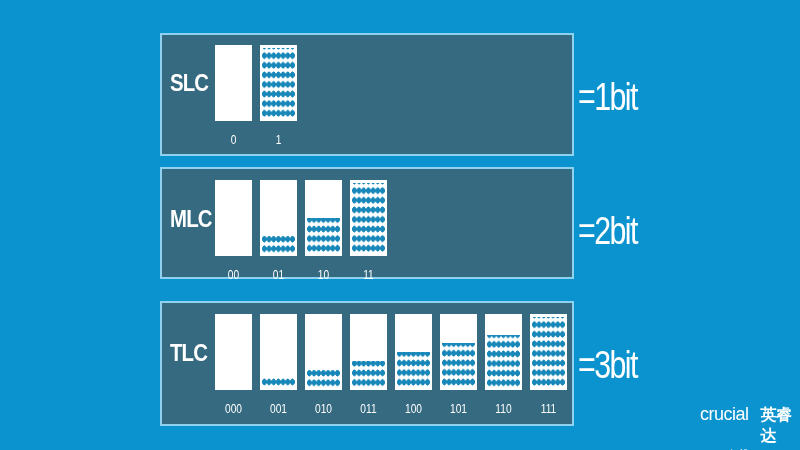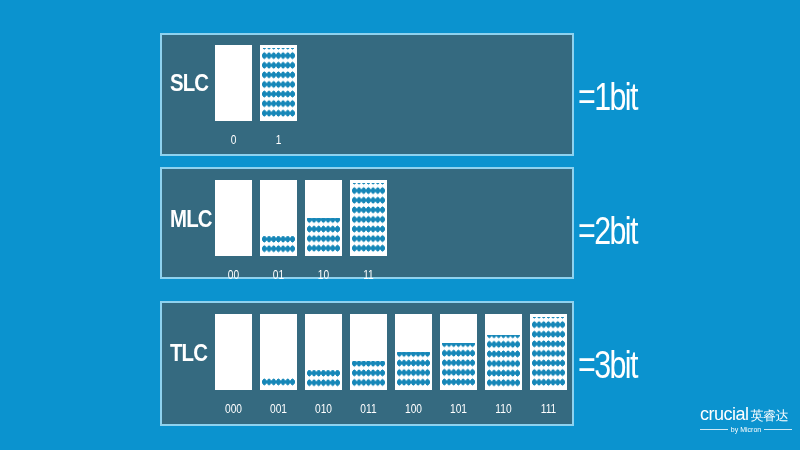--- a/index.html
+++ b/index.html
@@ -61,21 +61,21 @@
   .logo {
     position: absolute;
     left: 700px; top: 404px;
     width: 92px;
     color: #ffffff;
   }
   .logo-main {
     display: flex; align-items: baseline;
     font-size: 18px; letter-spacing: -0.5px;
   }
-  .logo-main .cn { font-size: 13px; margin-left: 2px; font-weight: normal; }
+  .logo-main .cn { font-size: 16px; margin-left: 12px; font-weight: bold; }
   .logo-sub {
     display: flex; align-items: center; gap: 3px;
     font-size: 7px; margin-top: 1px;
   }
   .logo-sub .line { flex: 1; height: 1px; background: #ffffff; opacity: 0.8; }
 </style>
 </head>
 <body>
 
 <div class="panel" style="top:33px;height:123px;">

